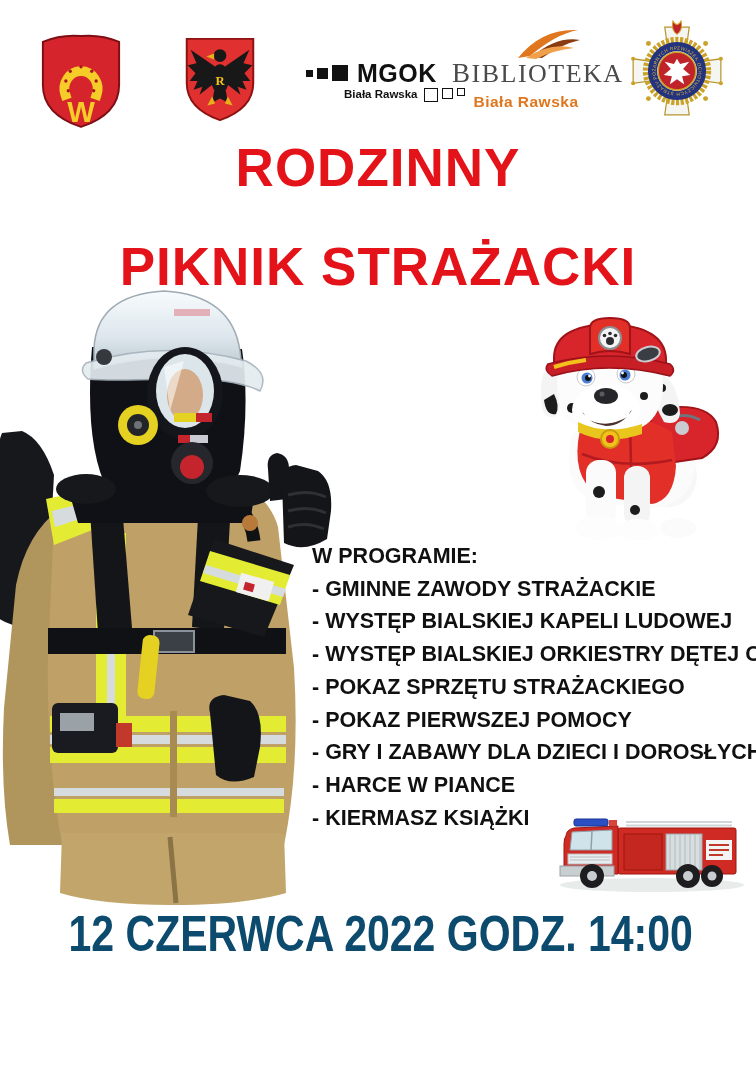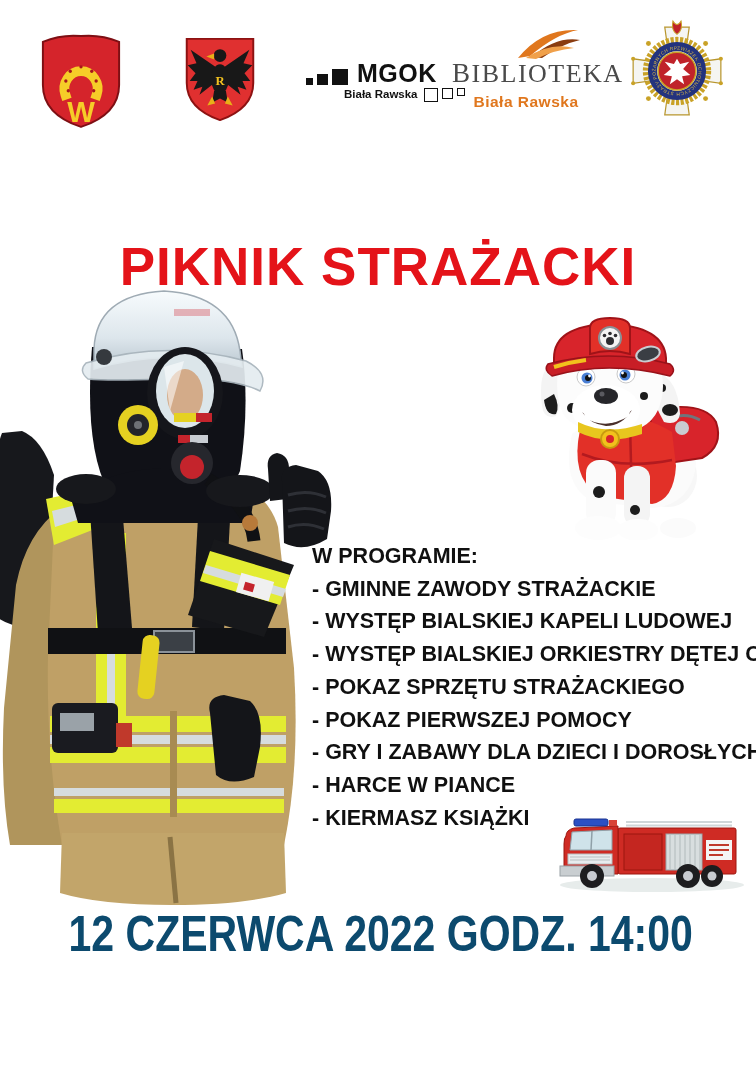--- a/index.html
+++ b/index.html
@@ -6,21 +6,21 @@
   .poster{position:relative;width:756px;height:1080px;background:#ffffff;overflow:hidden;
           font-family:"Liberation Sans",sans-serif;margin:0 auto;}
   .abs{position:absolute;}
 
   
   .crest1{left:38px;top:30px;width:86px;height:102px;}
   .crest2{left:182px;top:34px;width:76px;height:90px;}
   .badge{left:626px;top:18px;width:102px;height:102px;}
 
   .mgok{left:306px;top:62px;width:160px;}
-  .mgok-row1{display:flex;align-items:flex-end;gap:4px;}
+  .mgok-row1{display:flex;align-items:center;gap:4px;}
   .sq{background:#111;display:inline-block;}
   .sq1{width:7px;height:7px;} .sq2{width:11px;height:11px;} .sq3{width:16px;height:16px;}
   .mgok-name{font-size:25px;font-weight:800;letter-spacing:.5px;line-height:.9;margin-left:5px;color:#111;}
   .mgok-row2{display:flex;align-items:flex-start;gap:4px;margin-left:38px;margin-top:3px;}
   .mgok-city{font-size:11.5px;font-weight:bold;color:#111;margin-right:2px;}
   .osq{background:#fff;border:1.6px solid #111;display:inline-block;}
   .osq1{width:12px;height:12px;} .osq2{width:9px;height:9px;} .osq3{width:6px;height:6px;}
 
   .bib{left:452px;top:24px;width:148px;text-align:center;}
   .bib-swoosh{display:block;margin-left:64px;width:70px;height:36px;}
@@ -135,20 +135,21 @@
         <path id="ringPath" d="M50,31 a21,21 0 1 1 -0.01,0"></path>
       </defs>
     <text font-size="4.6" fill="#d8b84a" letter-spacing=".4" font-family="Liberation Sans,sans-serif">
       <textPath href="#ringPath">ZWIĄZEK OCHOTNICZYCH STRAŻY POŻARNYCH RP</textPath>
     </text>
     <circle cx="50" cy="52" r="18.5" fill="#c0232a" stroke="#c9a227" stroke-width="1.5"></circle>
     <path d="M50,40 l-3,5 l-9,-2 l6,7 l-7,6 l8,1 l-2,8 l7,-5 l7,5 l-2,-8 l8,-1 l-7,-6 l6,-7 l-9,2 Z" fill="#ffffff"></path>
     <path d="M46,3 Q50,10 54,3 Q56,12 50,16 Q44,12 46,3 Z" fill="#c0232a" stroke="#c9a227" stroke-width="1"></path>
   </svg>
 
+  <div class="abs title-line title1">RODZINNY</div>
   <div class="abs title-line title2">PIKNIK STRAŻACKI</div>
 
   <svg class="abs firefighter" viewBox="0 0 336 622">
     <defs>
       <linearGradient id="helmG" x1="0" y1="0" x2="0" y2="1">
         <stop offset="0" stop-color="#f7fbfd"></stop>
           <stop offset=".6" stop-color="#dde6ec"></stop>
           <stop offset="1" stop-color="#b9c6cf"></stop>
       </linearGradient>
     </defs>

